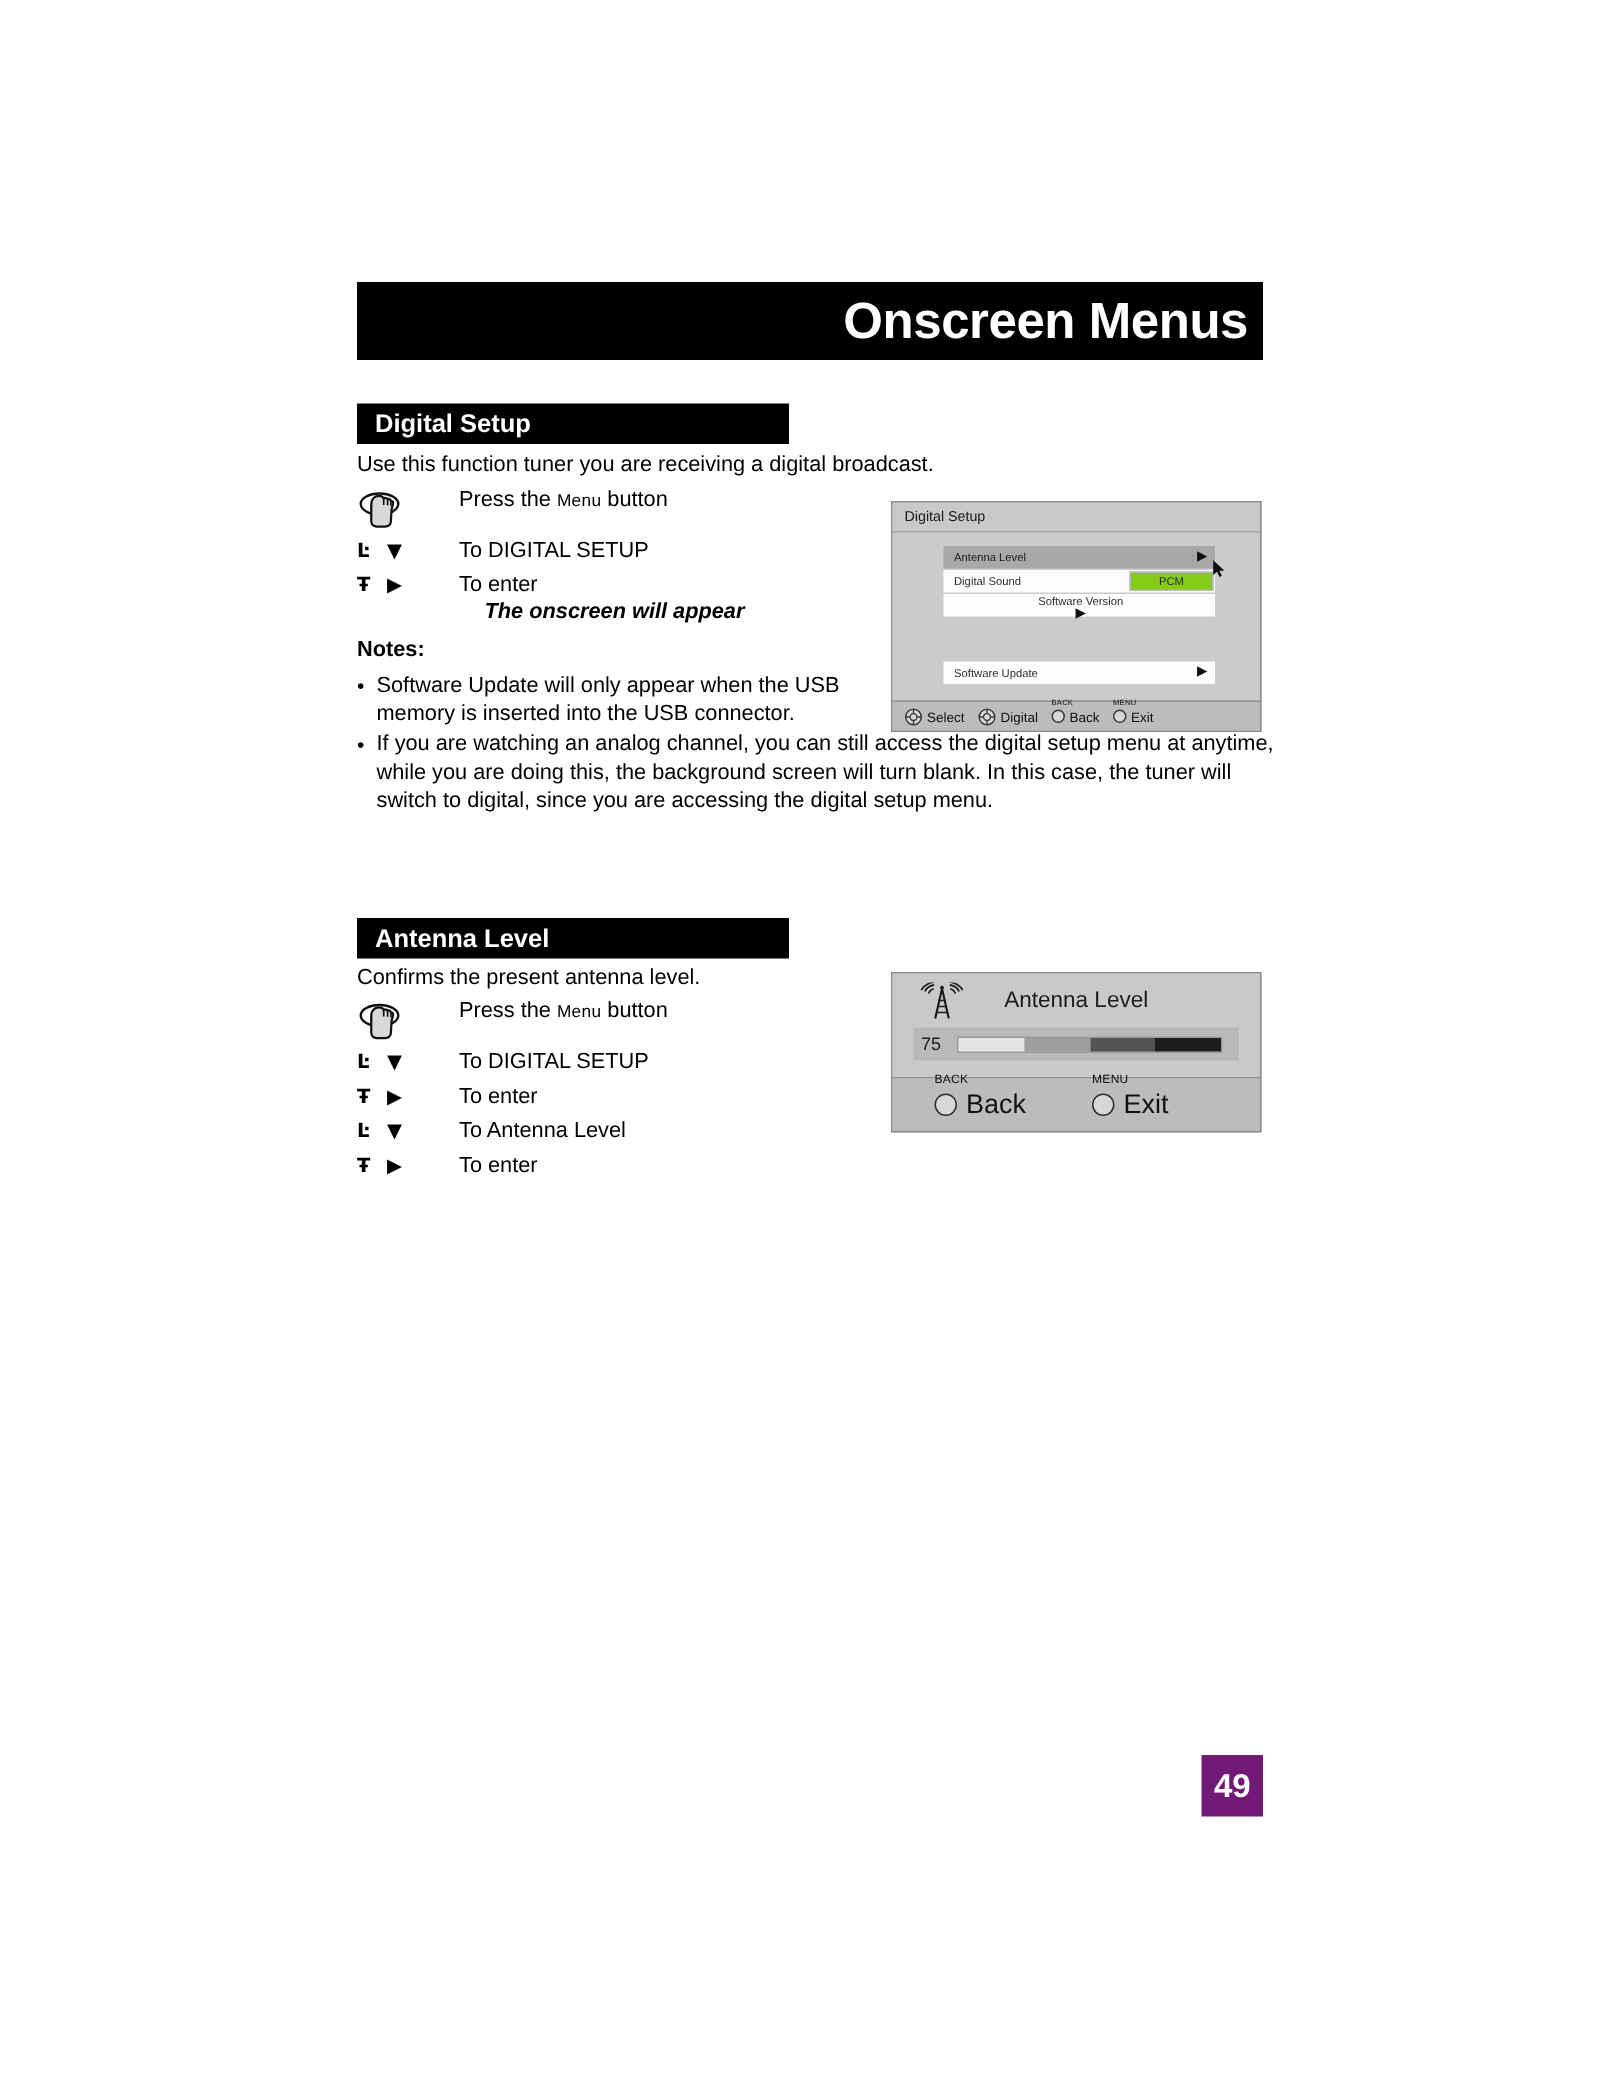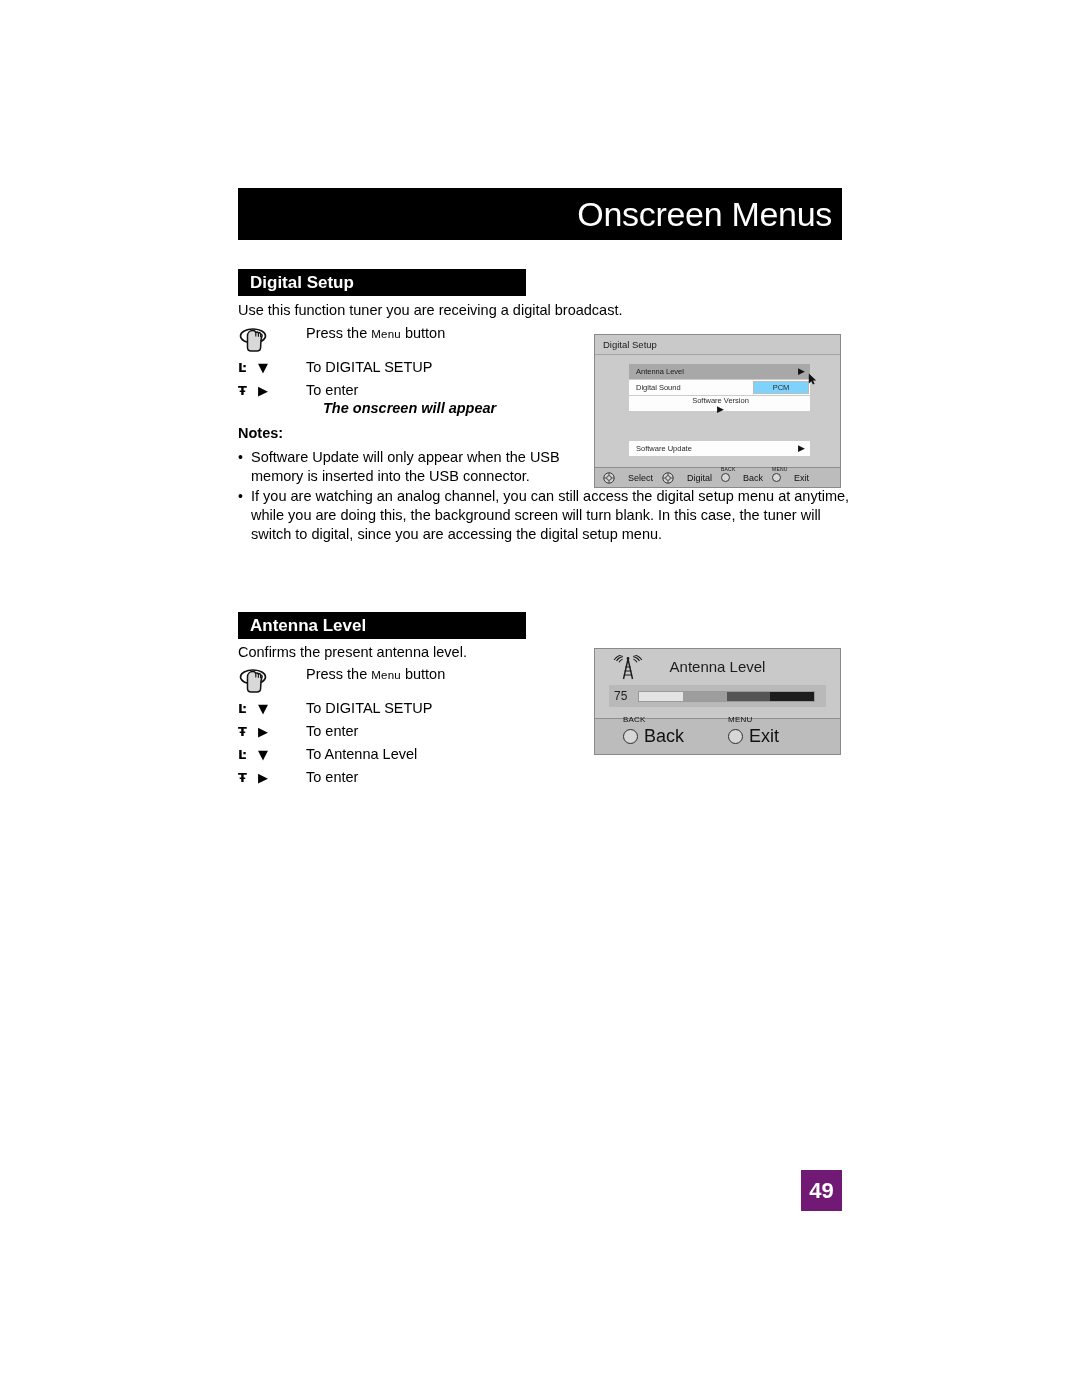--- a/index.html
+++ b/index.html
@@ -22,21 +22,21 @@
     width: 604px;
     height: 52px;
     background: #000000;
     display: flex;
     align-items: center;
     justify-content: flex-end;
   }
   .page-header-title {
     color: #ffffff;
     font-size: 34px;
-    font-weight: normal;
+    font-weight: bold;
     letter-spacing: -0.3px;
     padding-right: 10px;
     white-space: nowrap;
   }
 
   
   .section-bar {
     position: absolute;
     left: 238px;
     width: 288px;
@@ -196,21 +196,21 @@
   .osd-row.white { background: #fdfdfd; }
   .osd-row.selected { background: #a8a8a8; color: #1b1b1b; }
   .osd-row .row-label { flex: 1; white-space: nowrap; }
   .osd-arrow {
     font-family: "DejaVu Sans", sans-serif;
     font-size: 9px;
     line-height: 1;
     color: #111;
   }
   .osd-value {
-    background: #7dd3fc;
+    background: #84cc16;
     border: 1px solid #bcbcbc;
     font-size: 7.5px;
     color: #2b2b2b;
     width: 56px;
     text-align: center;
     padding: 1px 0;
     margin-right: -4px;
   }
   #osd-row-antenna { top: 8px; }
   #osd-row-sound   { top: 24px; }
@@ -234,21 +234,21 @@
     background: #bcbcbc;
     border-top: 1px solid #8f8f8f;
     display: flex;
     align-items: center;
     padding-left: 8px;
     gap: 9px;
   }
   .nav-item {
     display: flex;
     align-items: center;
-    gap: 13px;
+    gap: 3px;
     font-size: 9px;
     color: #111;
     position: relative;
   }
   .nav-sup {
     position: absolute;
     top: -7px;
     left: 0px;
     font-size: 5px;
     color: #111;

